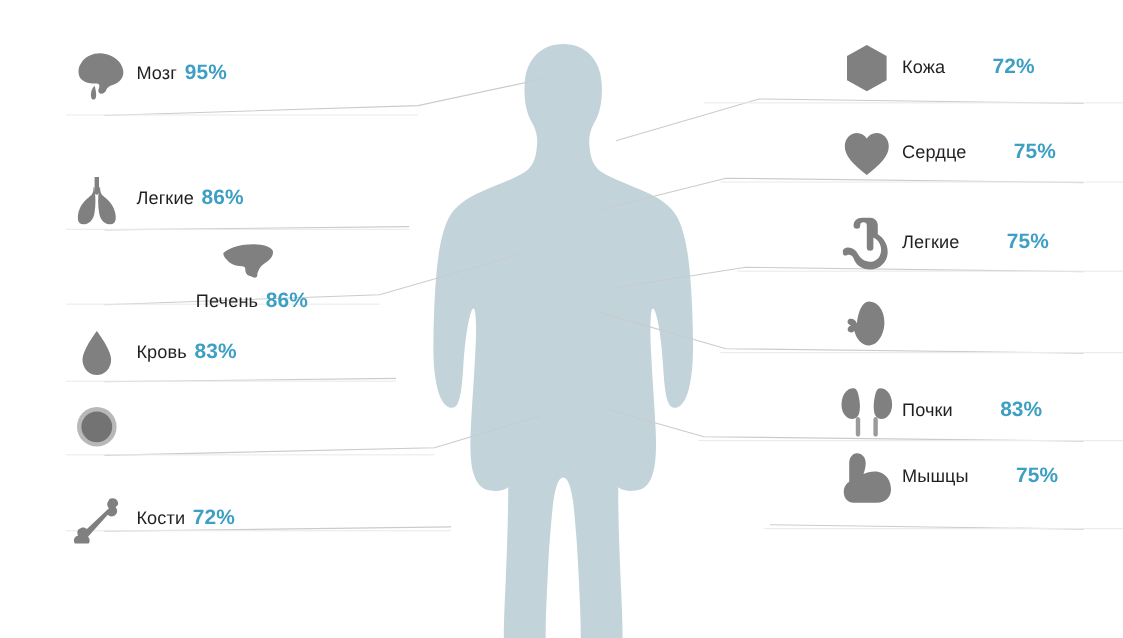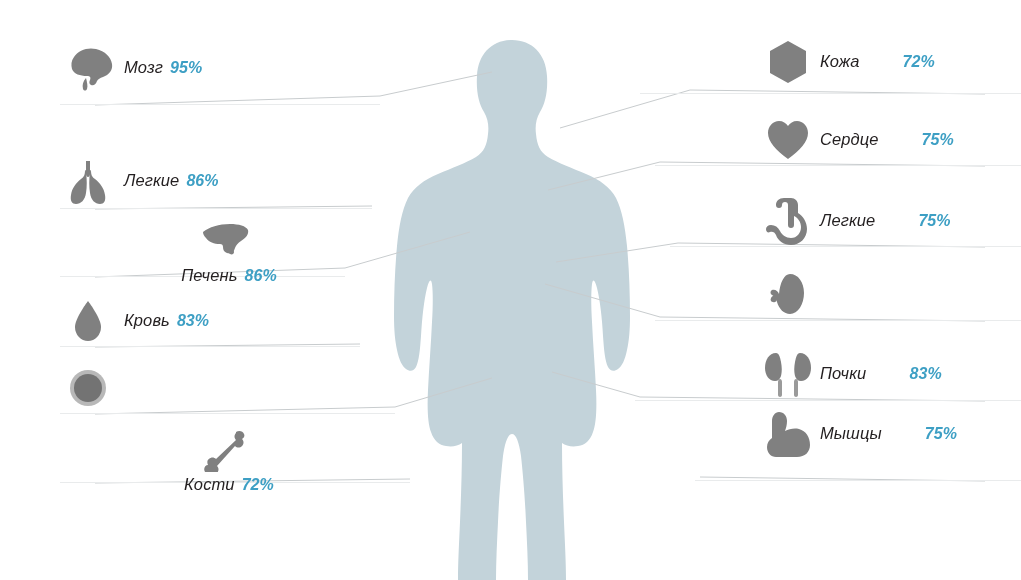--- a/index.html
+++ b/index.html
@@ -6,21 +6,20 @@
   html, body {
     width: 1021px; height: 580px;
     background: #ffffff;
     font-family: "Liberation Sans", "DejaVu Sans", sans-serif;
     overflow: hidden;
   }
   #infographic {
     position: relative;
     width: 843px; height: 580px;
     background: #ffffff;
-    font-style: italic;
   }
 
   
   #stage-svg {
     position: absolute; left: 0; top: 0;
     width: 1021px; height: 580px;
     pointer-events: none;
   }
 
   
@@ -59,21 +58,21 @@
     gap: 7px;
     white-space: nowrap;
     padding-bottom: 2px;
   }
   .organ-name {
     font-size: 16.5px;
     color: #231f20;
     letter-spacing: .1px;
   }
   .organ-value {
-    font-size: 16px;
+    font-size: 19px;
     font-weight: bold;
     color: #3d9fc4;
     letter-spacing: .1px;
   }
 
   
   #column-right .organ-text { margin-left: 4px; gap: 43px; }
   #column-left  .organ-text { margin-left: 8px; }
 
   .row-rule {
@@ -234,21 +233,21 @@
 
     <div class="organ-row" style="top:352px;">
       <span class="organ-icon">
         <svg width="40" height="40" viewBox="0 0 40 40">
           <circle cx="20" cy="20" r="18" fill="#b8b8b8"></circle>
           <circle cx="20" cy="20" r="14" fill="#737373"></circle>
         </svg>
       </span>
     </div>
 
-    <div class="organ-row" style="top:424px;flex-direction:column;">
+    <div class="organ-row" style="top:436px;">
       <span class="organ-icon">
         <svg width="44" height="44" viewBox="0 0 44 44">
           <path fill="#808080" d="M33 4c3-2 7-1 8 2 1 2 0 4-2 5 2 2 2 5 0 7-2 2-5 2-7 0L14 38c2 2 2 5 0 7-2 2-5 2-7 0-2 1-4 1-5-1-2-3 0-7 3-7-1-2-1-5 1-6 2-2 5-2 7 0L33 12c-2-2-2-5 0-7 0-1 0-1 0-1z"></path>
         </svg>
       </span>
       <span class="organ-text">
         <span class="organ-name">Кости</span>
         <span class="organ-value">72%</span>
       </span>
     </div>

